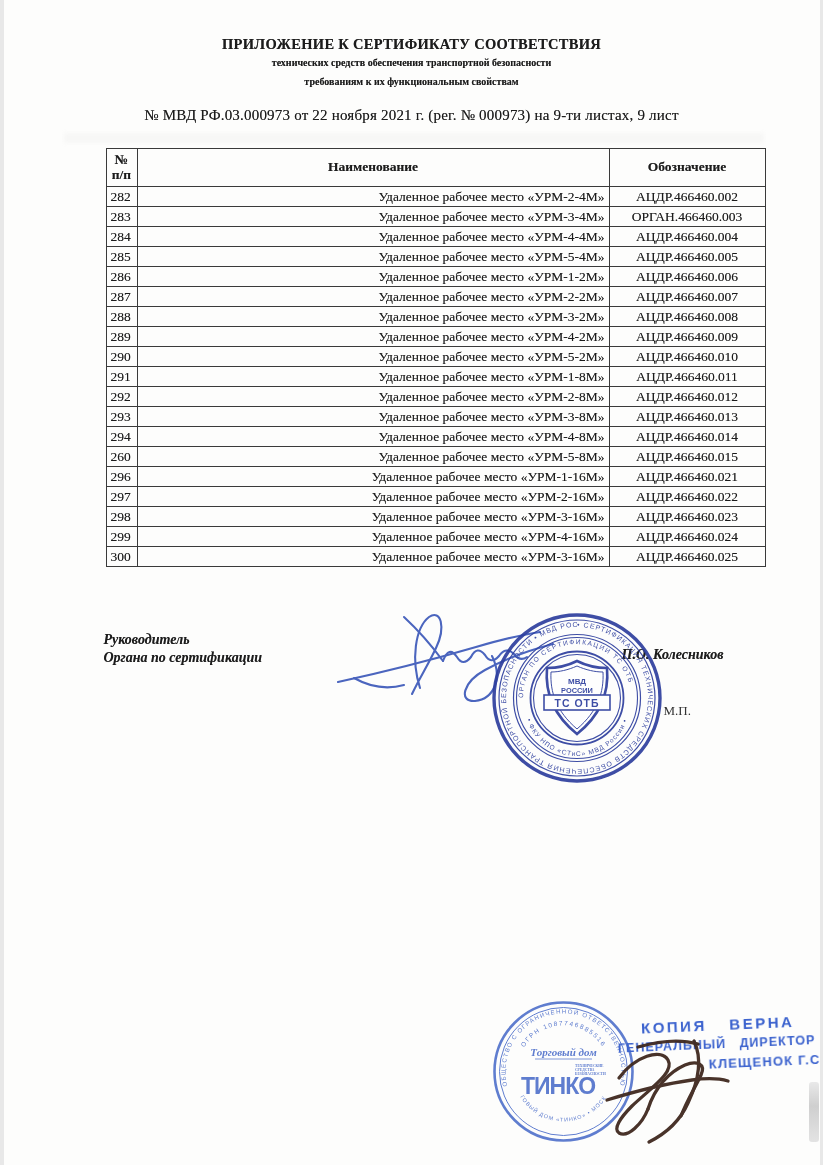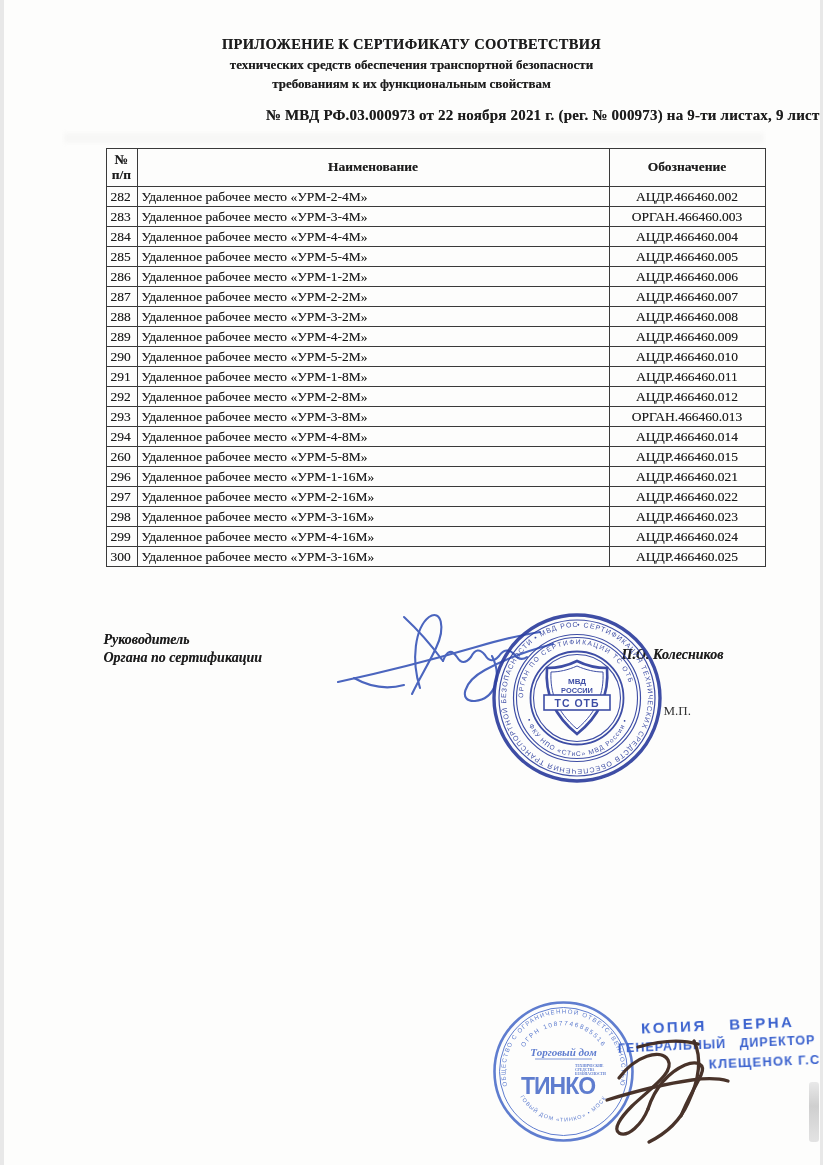--- a/index.html
+++ b/index.html
@@ -13,47 +13,47 @@
     color:#1c1c1c;
   }
   
   .doc-title{
     position:absolute;top:36px;left:0;width:100%;
     text-align:center;font-weight:bold;font-size:14.5px;letter-spacing:.3px;
     text-shadow:0 0 .5px rgba(30,30,30,.6);
   }
   .doc-sub{
     position:absolute;left:0;width:100%;
-    text-align:center;font-weight:bold;font-size:13px;
+    text-align:center;font-weight:bold;font-size:10px;
     text-shadow:0 0 .5px rgba(30,30,30,.55);
   }
   .sub1{top:57px}.sub2{top:76px}
   .doc-number{
     position:absolute;top:107px;left:0;width:100%;
-    text-align:right;font-weight:bold;font-size:15px;letter-spacing:.2px;
+    text-align:center;font-weight:normal;font-size:15px;letter-spacing:.2px;
     text-shadow:0 0 .6px rgba(30,30,30,.6);
   }
   
   table.items{
     position:absolute;top:148px;left:102px;
     width:659px;border-collapse:collapse;table-layout:fixed;
     font-size:13.5px;
   }
   table.items th,table.items td{
     border:1px solid #3a3a3a;
     padding:0 4px;overflow:hidden;white-space:nowrap;
     text-shadow:0 0 .4px rgba(30,30,30,.5);
   }
   table.items th{font-weight:bold;text-align:center;height:37px;line-height:1.1;}
   table.items td{height:19px;}
   col.c-num{width:31px}
   col.c-name{width:472px}
   col.c-des{width:156px}
   td.col-num{text-align:left;}
-  td.col-name{text-align:left;padding-left:9px;margin-left:19px;}
+  td.col-name{text-align:right;padding-left:9px;margin-left:19px;}
   td.col-designation{text-align:center;padding-left:7px;}
   
   .role-lines{
     position:absolute;left:100px;top:631px;
     font-weight:bold;font-style:italic;font-size:14px;line-height:18px;
     text-shadow:0 0 .5px rgba(30,30,30,.55);
   }
   .signer-name{
     position:absolute;left:618px;top:647px;
     font-weight:bold;font-style:italic;font-size:14px;
@@ -169,21 +169,21 @@
           <td class="col-designation">АЦДР.466460.011</td>
         </tr>
         <tr>
           <td class="col-num">292</td>
           <td class="col-name">Удаленное рабочее место «УРМ-2-8М»</td>
           <td class="col-designation">АЦДР.466460.012</td>
         </tr>
         <tr>
           <td class="col-num">293</td>
           <td class="col-name">Удаленное рабочее место «УРМ-3-8М»</td>
-          <td class="col-designation">ОРГАН.466460.013</td>
+          <td class="col-designation">АЦДР.466460.013</td>
         </tr>
         <tr>
           <td class="col-num">294</td>
           <td class="col-name">Удаленное рабочее место «УРМ-4-8М»</td>
           <td class="col-designation">АЦДР.466460.014</td>
         </tr>
         <tr>
           <td class="col-num">260</td>
           <td class="col-name">Удаленное рабочее место «УРМ-5-8М»</td>
           <td class="col-designation">АЦДР.466460.015</td>

